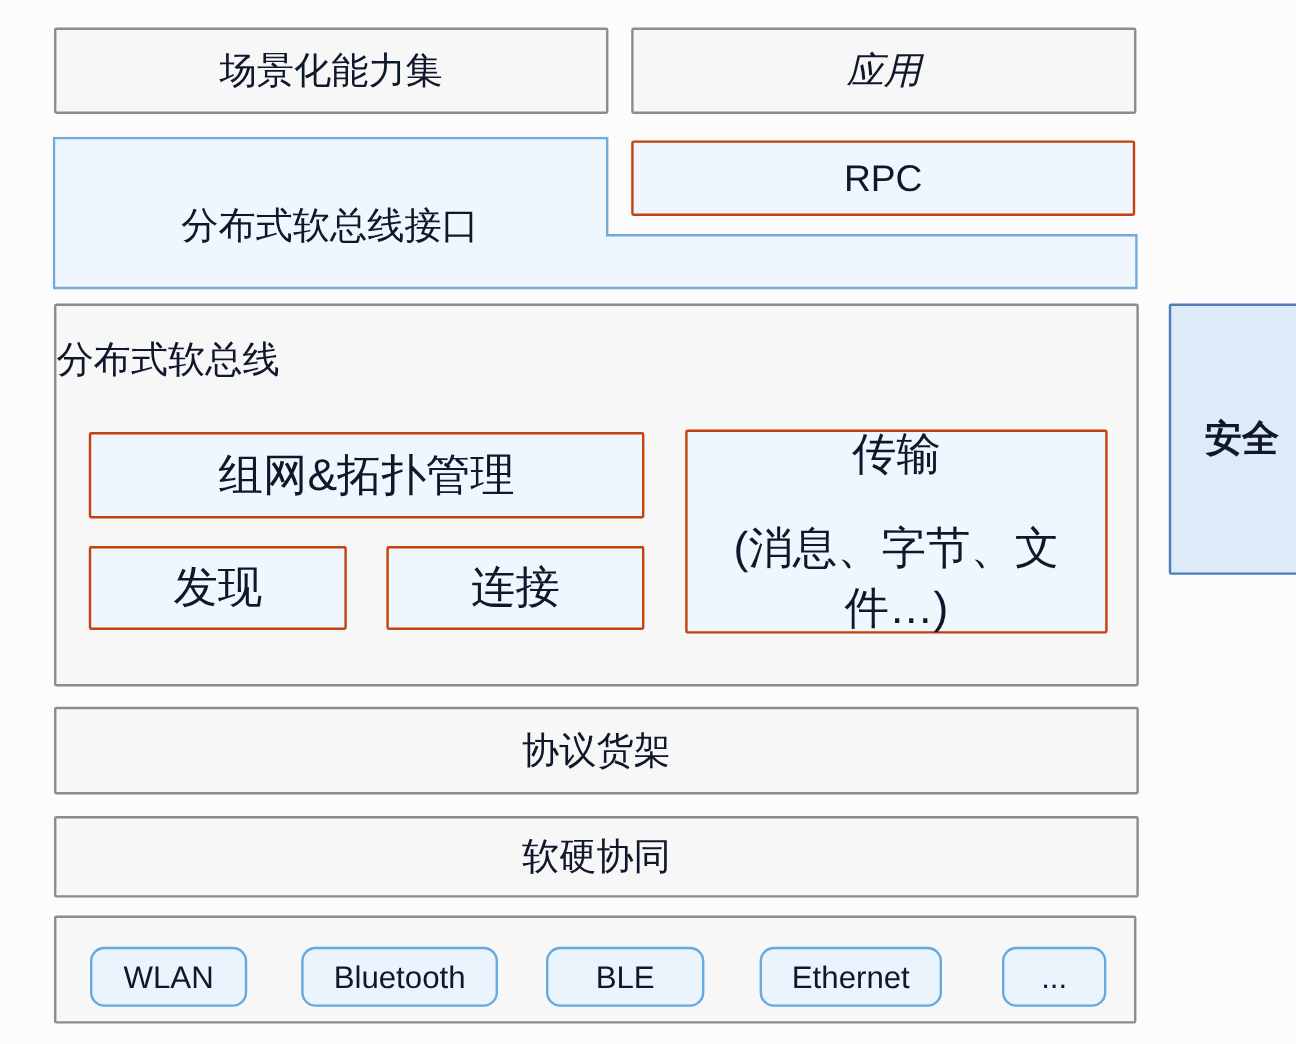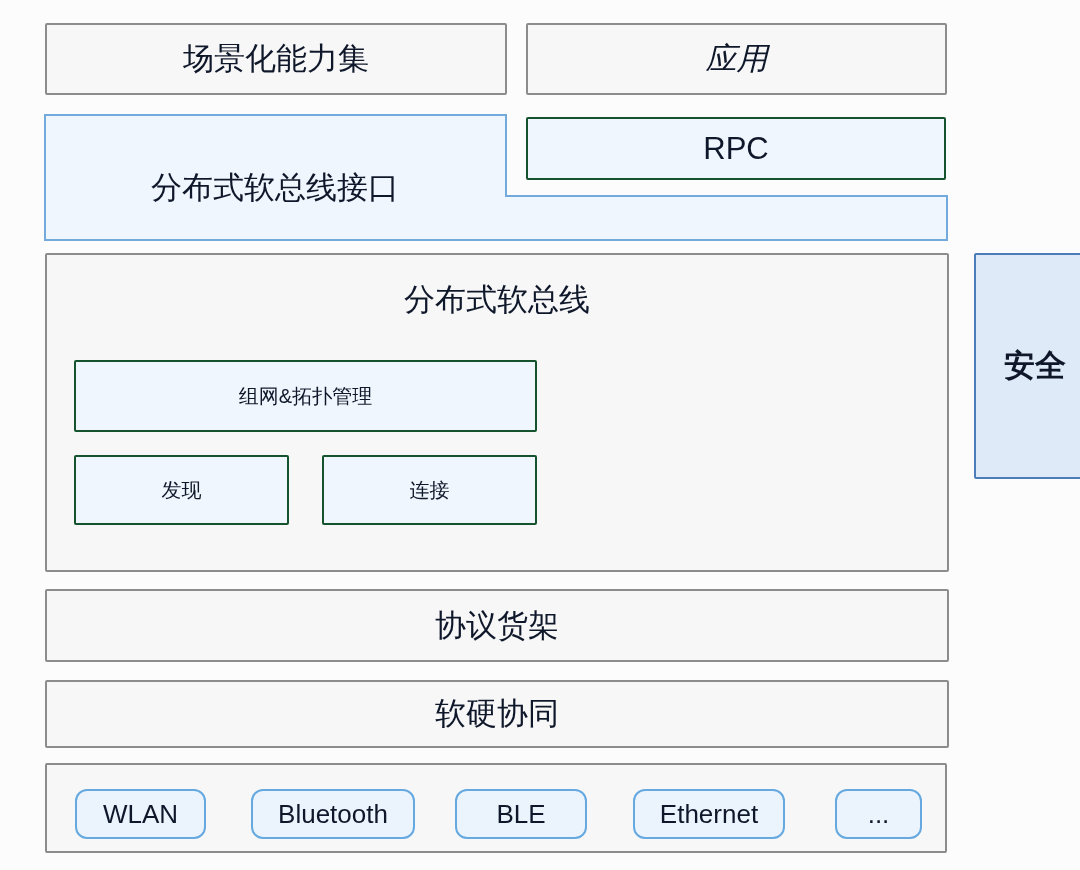--- a/index.html
+++ b/index.html
@@ -3,38 +3,38 @@
 <meta charset="utf-8">
 <style>
   html,body{margin:0;padding:0;background:#fcfcfc;}
   #canvas{
     position:relative;width:1080px;height:870px;background:#fcfcfc;
     font-family:"Liberation Sans","DejaVu Sans",sans-serif;
     color:#0f172a;overflow:hidden;margin-left:29px;
   }
   .box{position:absolute;box-sizing:border-box;display:flex;align-items:center;justify-content:center;text-align:center;}
   .gbox{background:#f7f7f7;border:2px solid #8c8c8c;border-radius:2px;}
-  .bbox{background:#eff6fd;border:2px solid #14532d;border-radius:2px;}
+  .bbox{background:#eff6fd;border:2px solid #c2410c;border-radius:2px;}
   .fs-lg{font-size:31px;}
-  .fs-md{font-size:20px;}
+  .fs-md{font-size:37px;}
   .fs-sm{font-size:26px;}
 
   
   #scenario-box{left:16px;top:23px;width:462px;height:72px;}
   #app-box{left:497px;top:23px;width:421px;height:72px;font-style:italic;}
 
   
   #interface-svg{position:absolute;left:15px;top:114px;width:905px;height:128px;}
   #interface-label{left:16px;top:125px;width:460px;height:125px;background:transparent;border:none;}
 
   #rpc-box{left:497px;top:117px;width:420px;height:63px;}
 
   
   #softbus-box{left:16px;top:253px;width:904px;height:319px;align-items:flex-start;}
-  #softbus-title{position:absolute;left:0;top:24px;width:100%;text-align:center;}
+  #softbus-title{position:absolute;left:0;top:24px;width:100%;text-align:left;}
   #networking-box{left:45px;top:360px;width:463px;height:72px;}
   #discovery-box{left:45px;top:455px;width:215px;height:70px;}
   #connection-box{left:293px;top:455px;width:215px;height:70px;}
   #transport-box{left:542px;top:358px;width:352px;height:170px;flex-direction:column;gap:28px;}
 
   
   #security-box{left:945px;top:253px;width:122px;height:226px;background:#dfeaf8;border:2px solid #4c7db9;border-radius:2px;font-weight:bold;}
 
   
   #protocol-box{left:16px;top:589px;width:904px;height:73px;}
@@ -66,20 +66,24 @@
   <div class="box fs-lg" id="interface-label">分布式软总线接口</div>
 
   <div class="box bbox fs-lg" id="rpc-box">RPC</div>
 
   <div class="box gbox" id="softbus-box">
     <div class="fs-lg" id="softbus-title">分布式软总线</div>
   </div>
   <div class="box bbox fs-md" id="networking-box">组网&amp;拓扑管理</div>
   <div class="box bbox fs-md" id="discovery-box">发现</div>
   <div class="box bbox fs-md" id="connection-box">连接</div>
+  <div class="box bbox" id="transport-box">
+    <div class="fs-md">传输</div>
+    <div class="fs-md">(消息、字节、文件…)</div>
+  </div>
 
   <div class="box fs-lg" id="security-box">安全</div>
 
   <div class="box gbox fs-lg" id="hwsw-box">软硬协同</div>
 
   <div class="box gbox fs-lg" id="protocol-box">协议货架</div>
 
   <div class="box gbox" id="connect-box">
     <div class="pill fs-sm" id="pill-wlan">WLAN</div>
     <div class="pill fs-sm" id="pill-bluetooth">Bluetooth</div>

